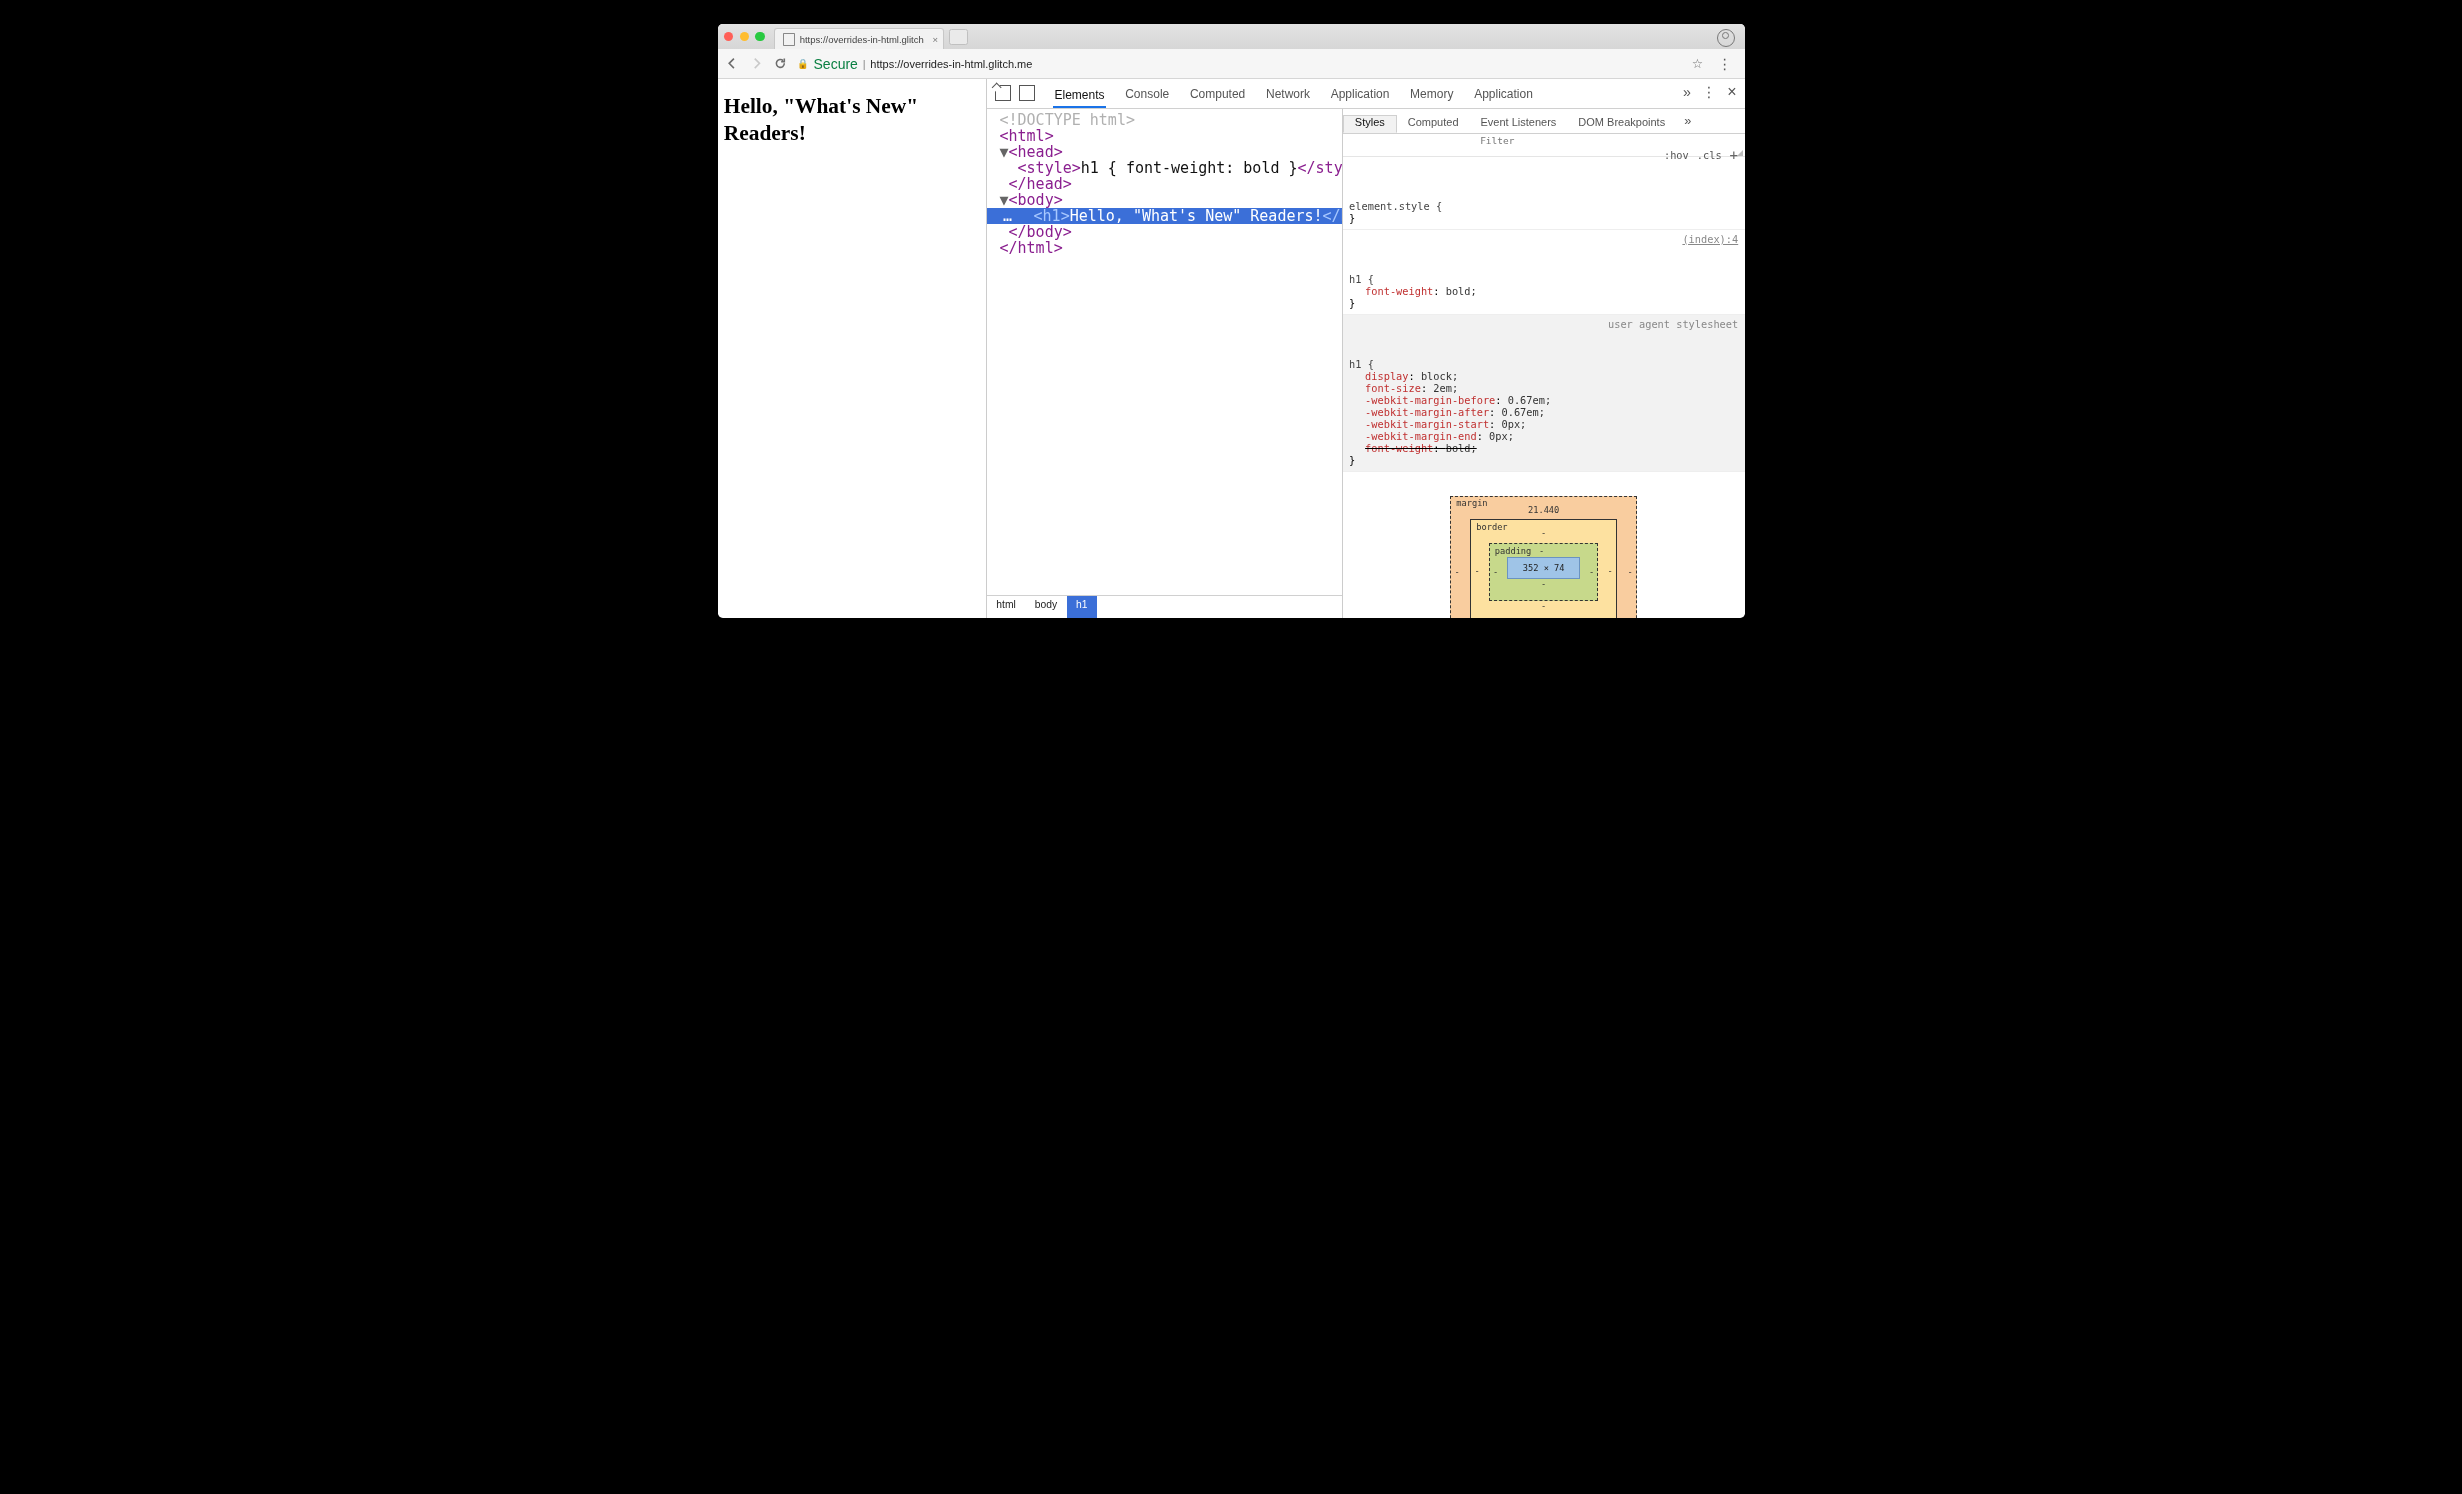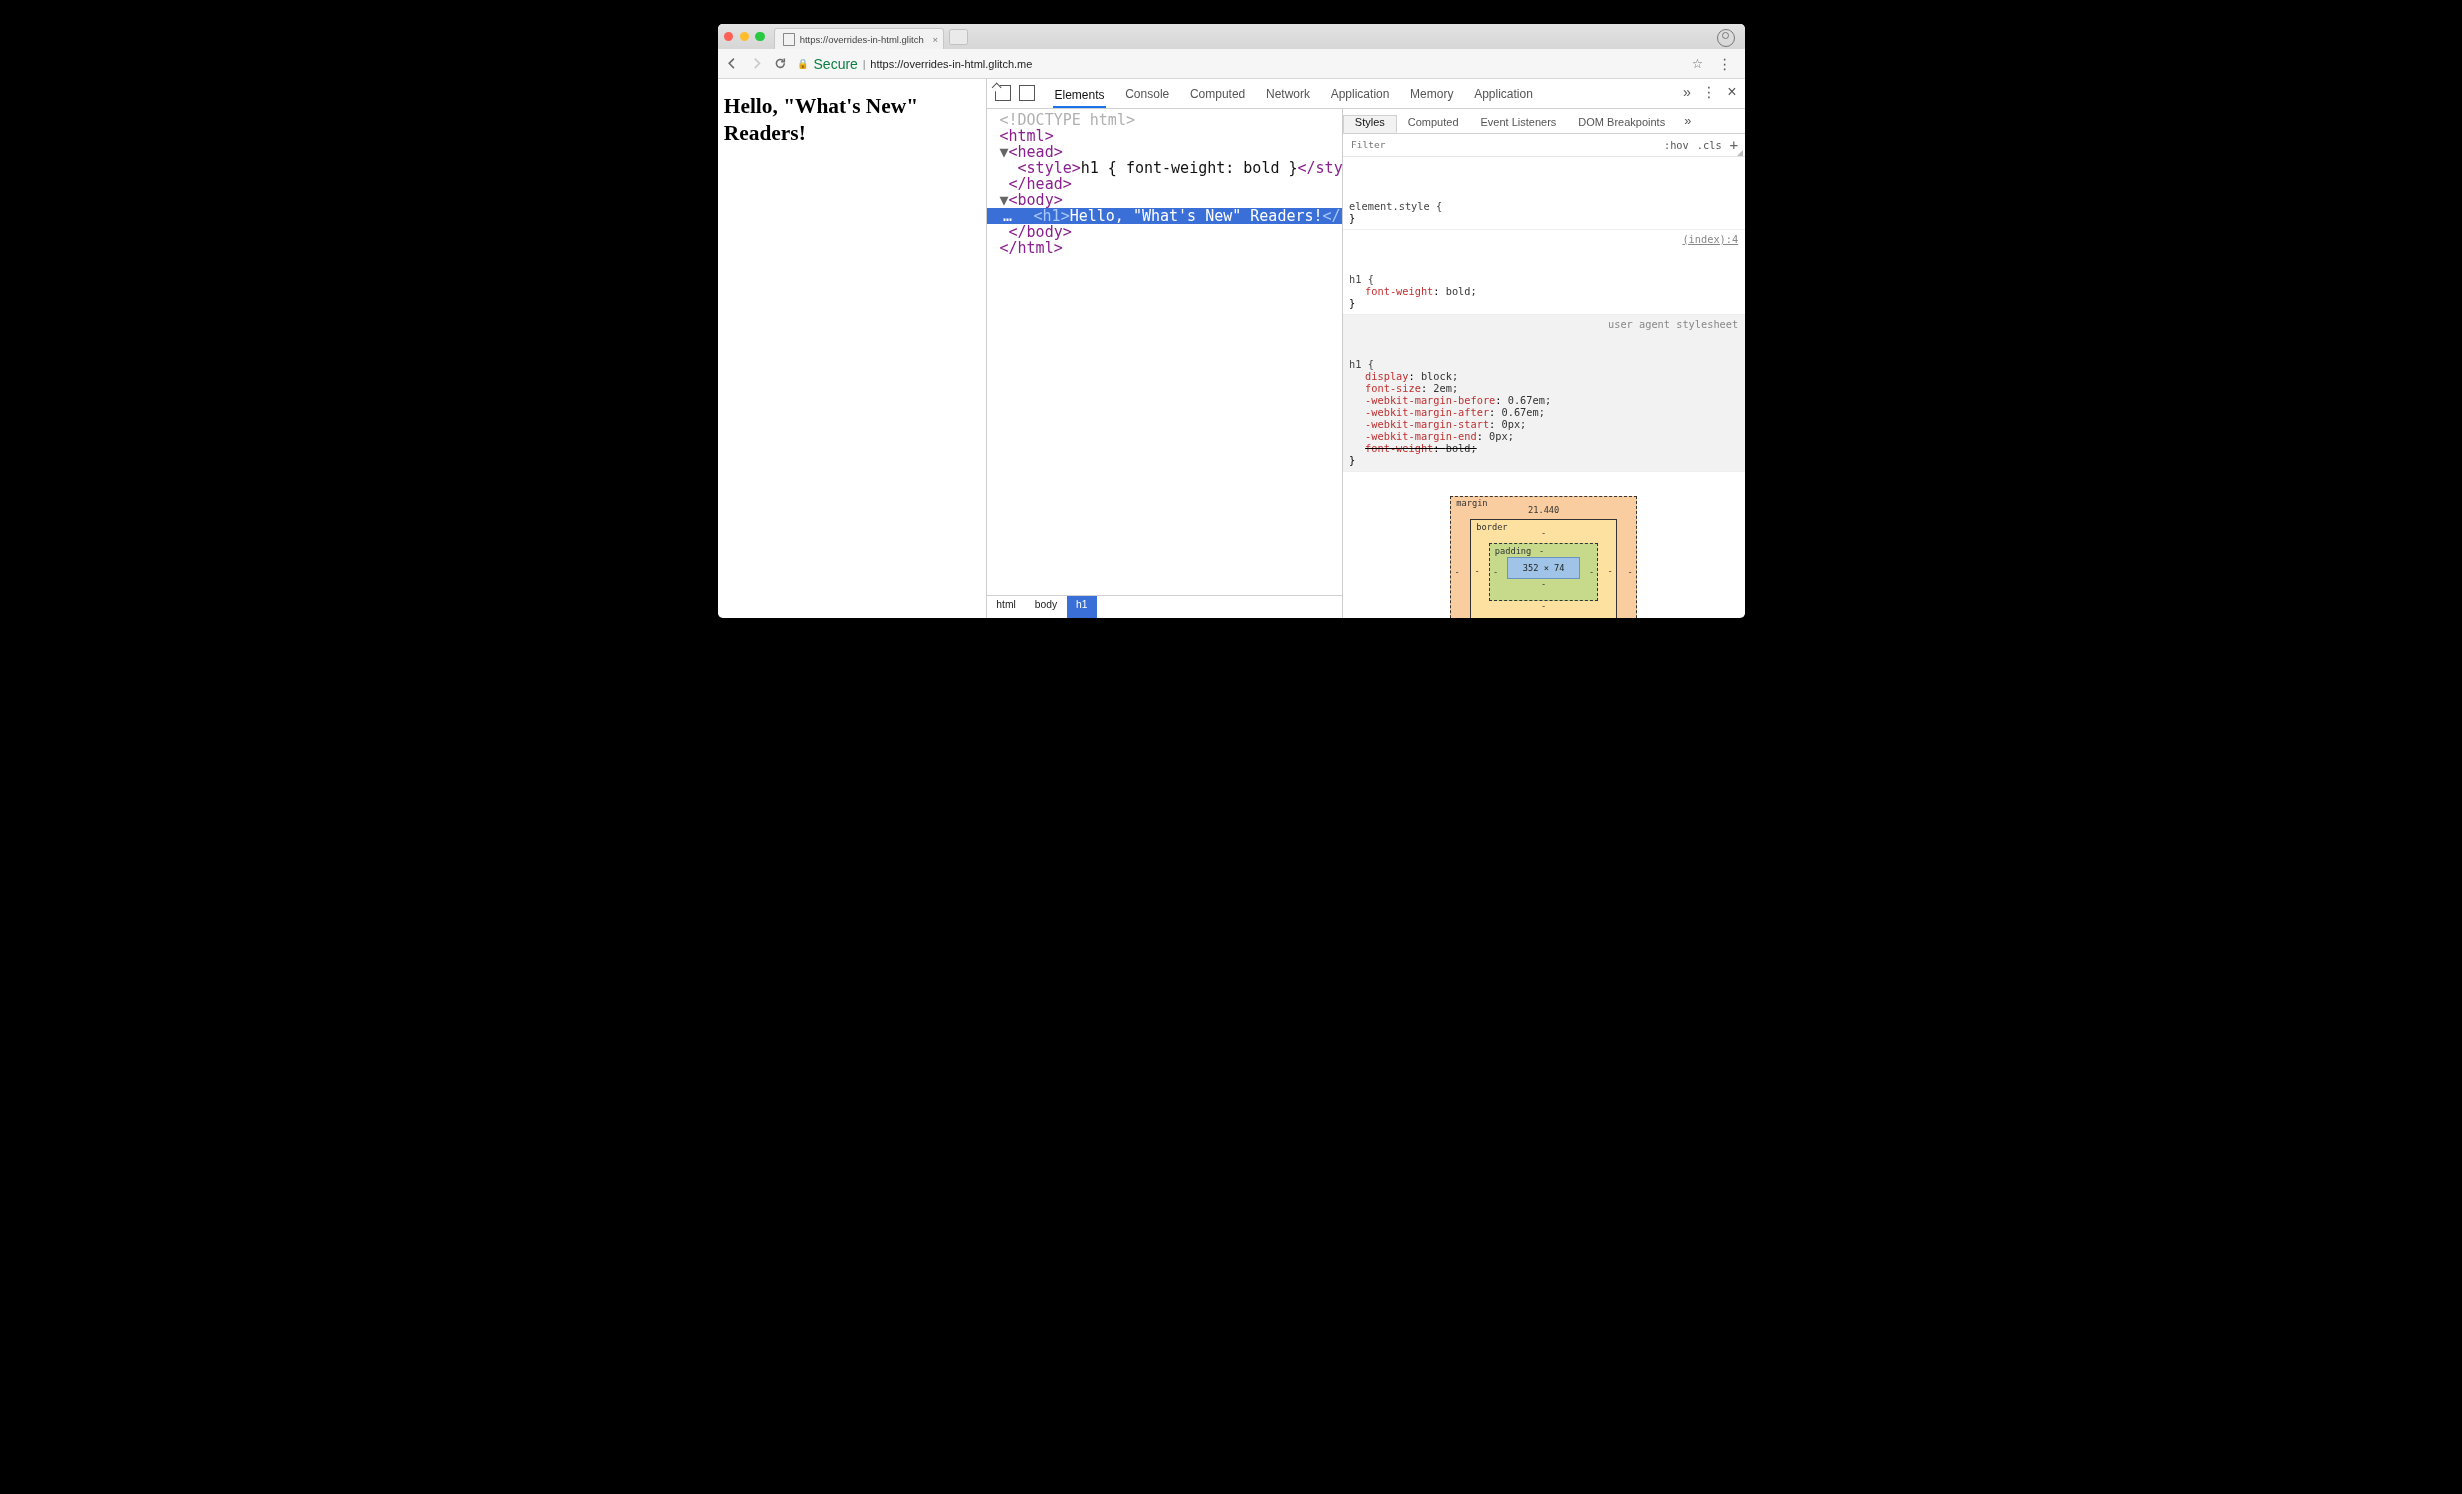--- a/index.html
+++ b/index.html
@@ -61,21 +61,21 @@
   .gutter{display:inline-block;width:16px;text-align:center;color:#fff;}
   .crumbs{height:22px;border-top:0.8px solid #d0d0d0;display:flex;align-items:stretch;font-size:10.3px;color:#222;}
   .crumb{padding:3.2px 9.5px;}
   .crumb.sel{background:#3b6fd8;color:#fff;}
   
   .styles{flex:1;display:flex;flex-direction:column;min-width:0;}
   .subtabs{height:24px;border-bottom:0.8px solid #d0d0d0;display:flex;align-items:flex-end;font-size:11px;color:#555;}
   .subtab{padding:0 11px 4.8px 11px;}
   .subtab.active{background:#f2f2f2;border:0.8px solid #d0d0d0;border-bottom:0.8px solid #f2f2f2;margin-bottom:-0.8px;color:#111;}
   .subtabs .raquo{padding:0 8px 4.8px 8px;font-size:12.7px;}
-  .filterbar{height:22px;border-bottom:0.8px solid #e5e5e5;display:flex;align-items:center;padding:0 6.3px;font-family:Menlo,Consolas,monospace;font-size:9.5px;color:#888;position:relative;}
+  .filterbar{height:22px;border-bottom:0.8px solid #e5e5e5;display:flex;align-items:center;padding:0 6.3px;font-family:Menlo,Consolas,monospace;font-size:9.5px;color:#888;position:relative;flex-direction:column;}
   .filterbar input{border:none;outline:none;font:inherit;color:#444;width:127px;}
   .fbar-right{margin-left:auto;display:flex;gap:8px;font-family:Menlo,Consolas,monospace;font-size:10.3px;color:#555;align-items:center;}
   .plus{font-size:14.3px;color:#666;}
   .corner{position:absolute;right:1.6px;bottom:0;width:0;height:0;border-left:6.3px solid transparent;border-bottom:6.3px solid #bbb;}
   .rules{flex:1;overflow:auto;font-family:Menlo,Consolas,monospace;font-size:10.3px;}
   .rule{padding:3.2px 6.3px 4.8px 6.3px;border-bottom:0.8px solid #eee;}
   .rule.ua{background:#f2f2f2;}
   .rule .hdr{display:flex;}
   .selector{color:#444;margin-top:40px;}
   .src{margin-left:auto;color:#888;}

